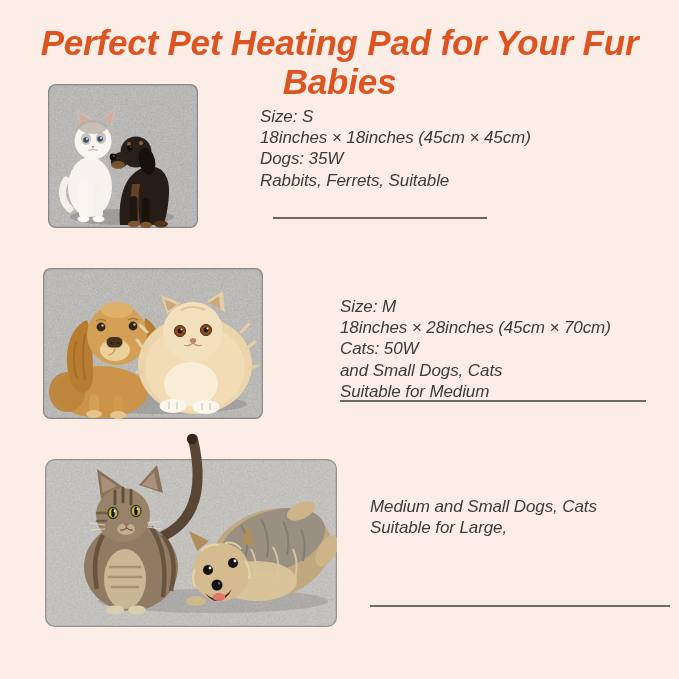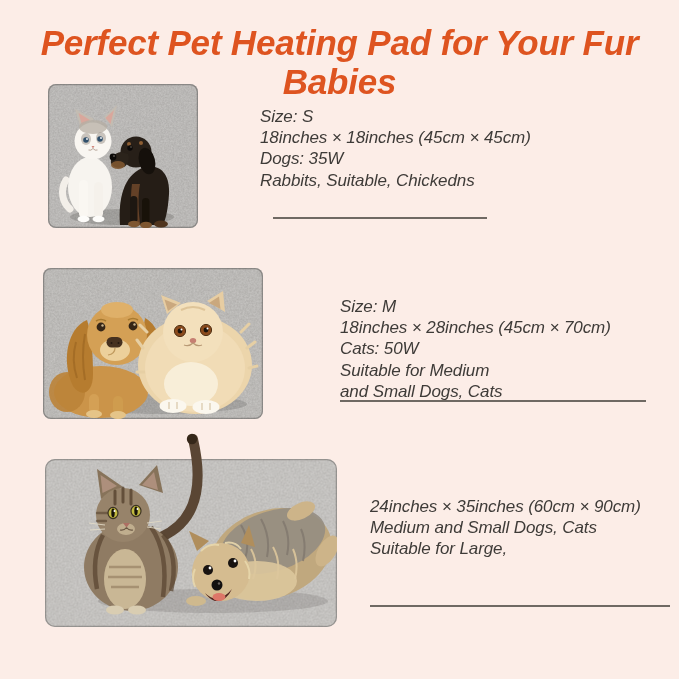--- a/index.html
+++ b/index.html
@@ -111,21 +111,21 @@
     <ellipse cx="86" cy="140" rx="6" ry="3.2" fill="#7e5630"></ellipse>
     <ellipse cx="98" cy="141" rx="6" ry="3.2" fill="#7e5630"></ellipse>
     <ellipse cx="113" cy="140" rx="7" ry="3.5" fill="#50351e"></ellipse>
   </svg>
 </figure>
 
 <div class="spec spec-s">
   <div>Size: S</div>
   <div>18inches × 18inches (45cm × 45cm)</div>
   <div>Dogs: 35W</div>
-  <div>Rabbits, Suitable, Chickedns</div>
+  <div>Rabbits, Ferrets, Suitable</div>
 </div>
 <div class="rule rule-s"></div>
 
 <figure class="fig-m" aria-label="Golden cocker spaniel puppy and fluffy cream Persian kitten lying on a gray plush heating pad">
   <svg width="220" height="151" viewBox="0 0 220 151">
     <defs>
       <clipPath id="clipM">
           <rect width="220" height="151" rx="8"></rect>
         </clipPath>
       <filter id="plushM" x="0" y="0" width="100%" height="100%">
@@ -189,22 +189,22 @@
     <ellipse cx="130" cy="138" rx="13.5" ry="7" fill="#fbf7ee"></ellipse>
     <ellipse cx="163" cy="139" rx="13.5" ry="7" fill="#fbf7ee"></ellipse>
     <path d="M126,134 L126,141 M134,134 L134,141 M159,135 L159,142 M167,135 L167,142" stroke="#d8c6a8" stroke-width="1.2"></path>
   </svg>
 </figure>
 
 <div class="spec spec-m">
   <div>Size: M</div>
   <div>18inches × 28inches (45cm × 70cm)</div>
   <div>Cats: 50W</div>
+  <div>and Small Dogs, Cats</div>
   <div>Suitable for Medium</div>
-  <div>and Small Dogs, Cats</div>
 </div>
 <div class="rule rule-m"></div>
 
 <figure class="fig-l" aria-label="Brown tabby cat with raised tail and Yorkshire terrier lying on a large gray plush heating pad">
   <svg width="292" height="198" viewBox="0 0 292 198">
     <defs>
       <clipPath id="clipL">
           <rect y="30" width="292" height="168" rx="10"></rect>
         </clipPath>
       <filter id="plushL" x="0" y="0" width="100%" height="100%">
@@ -268,17 +268,16 @@
       <circle cx="190" cy="132" r="1.4" fill="#fff"></circle>
     <circle cx="172" cy="156" r="5.5" fill="#121010"></circle>
       <circle cx="174" cy="154.5" r="1.2" fill="#6a6460"></circle>
     <path d="M160,164 Q173,177 187,160 Q181,173 170,172 Q163,169 160,164 Z" fill="#4e241f"></path>
     <ellipse cx="174" cy="168" rx="6.5" ry="4" fill="#dd7668"></ellipse>
     <ellipse cx="151" cy="172" rx="10" ry="5" fill="#cfb98e"></ellipse>
   </svg>
 </figure>
 
 <div class="spec spec-l">
-  <div>24inches × 35inches (60cm × 90cm)</div>
   <div>Medium and Small Dogs, Cats</div>
   <div>Suitable for Large,</div>
 </div>
 <div class="rule rule-l"></div>
 
 </body></html>

